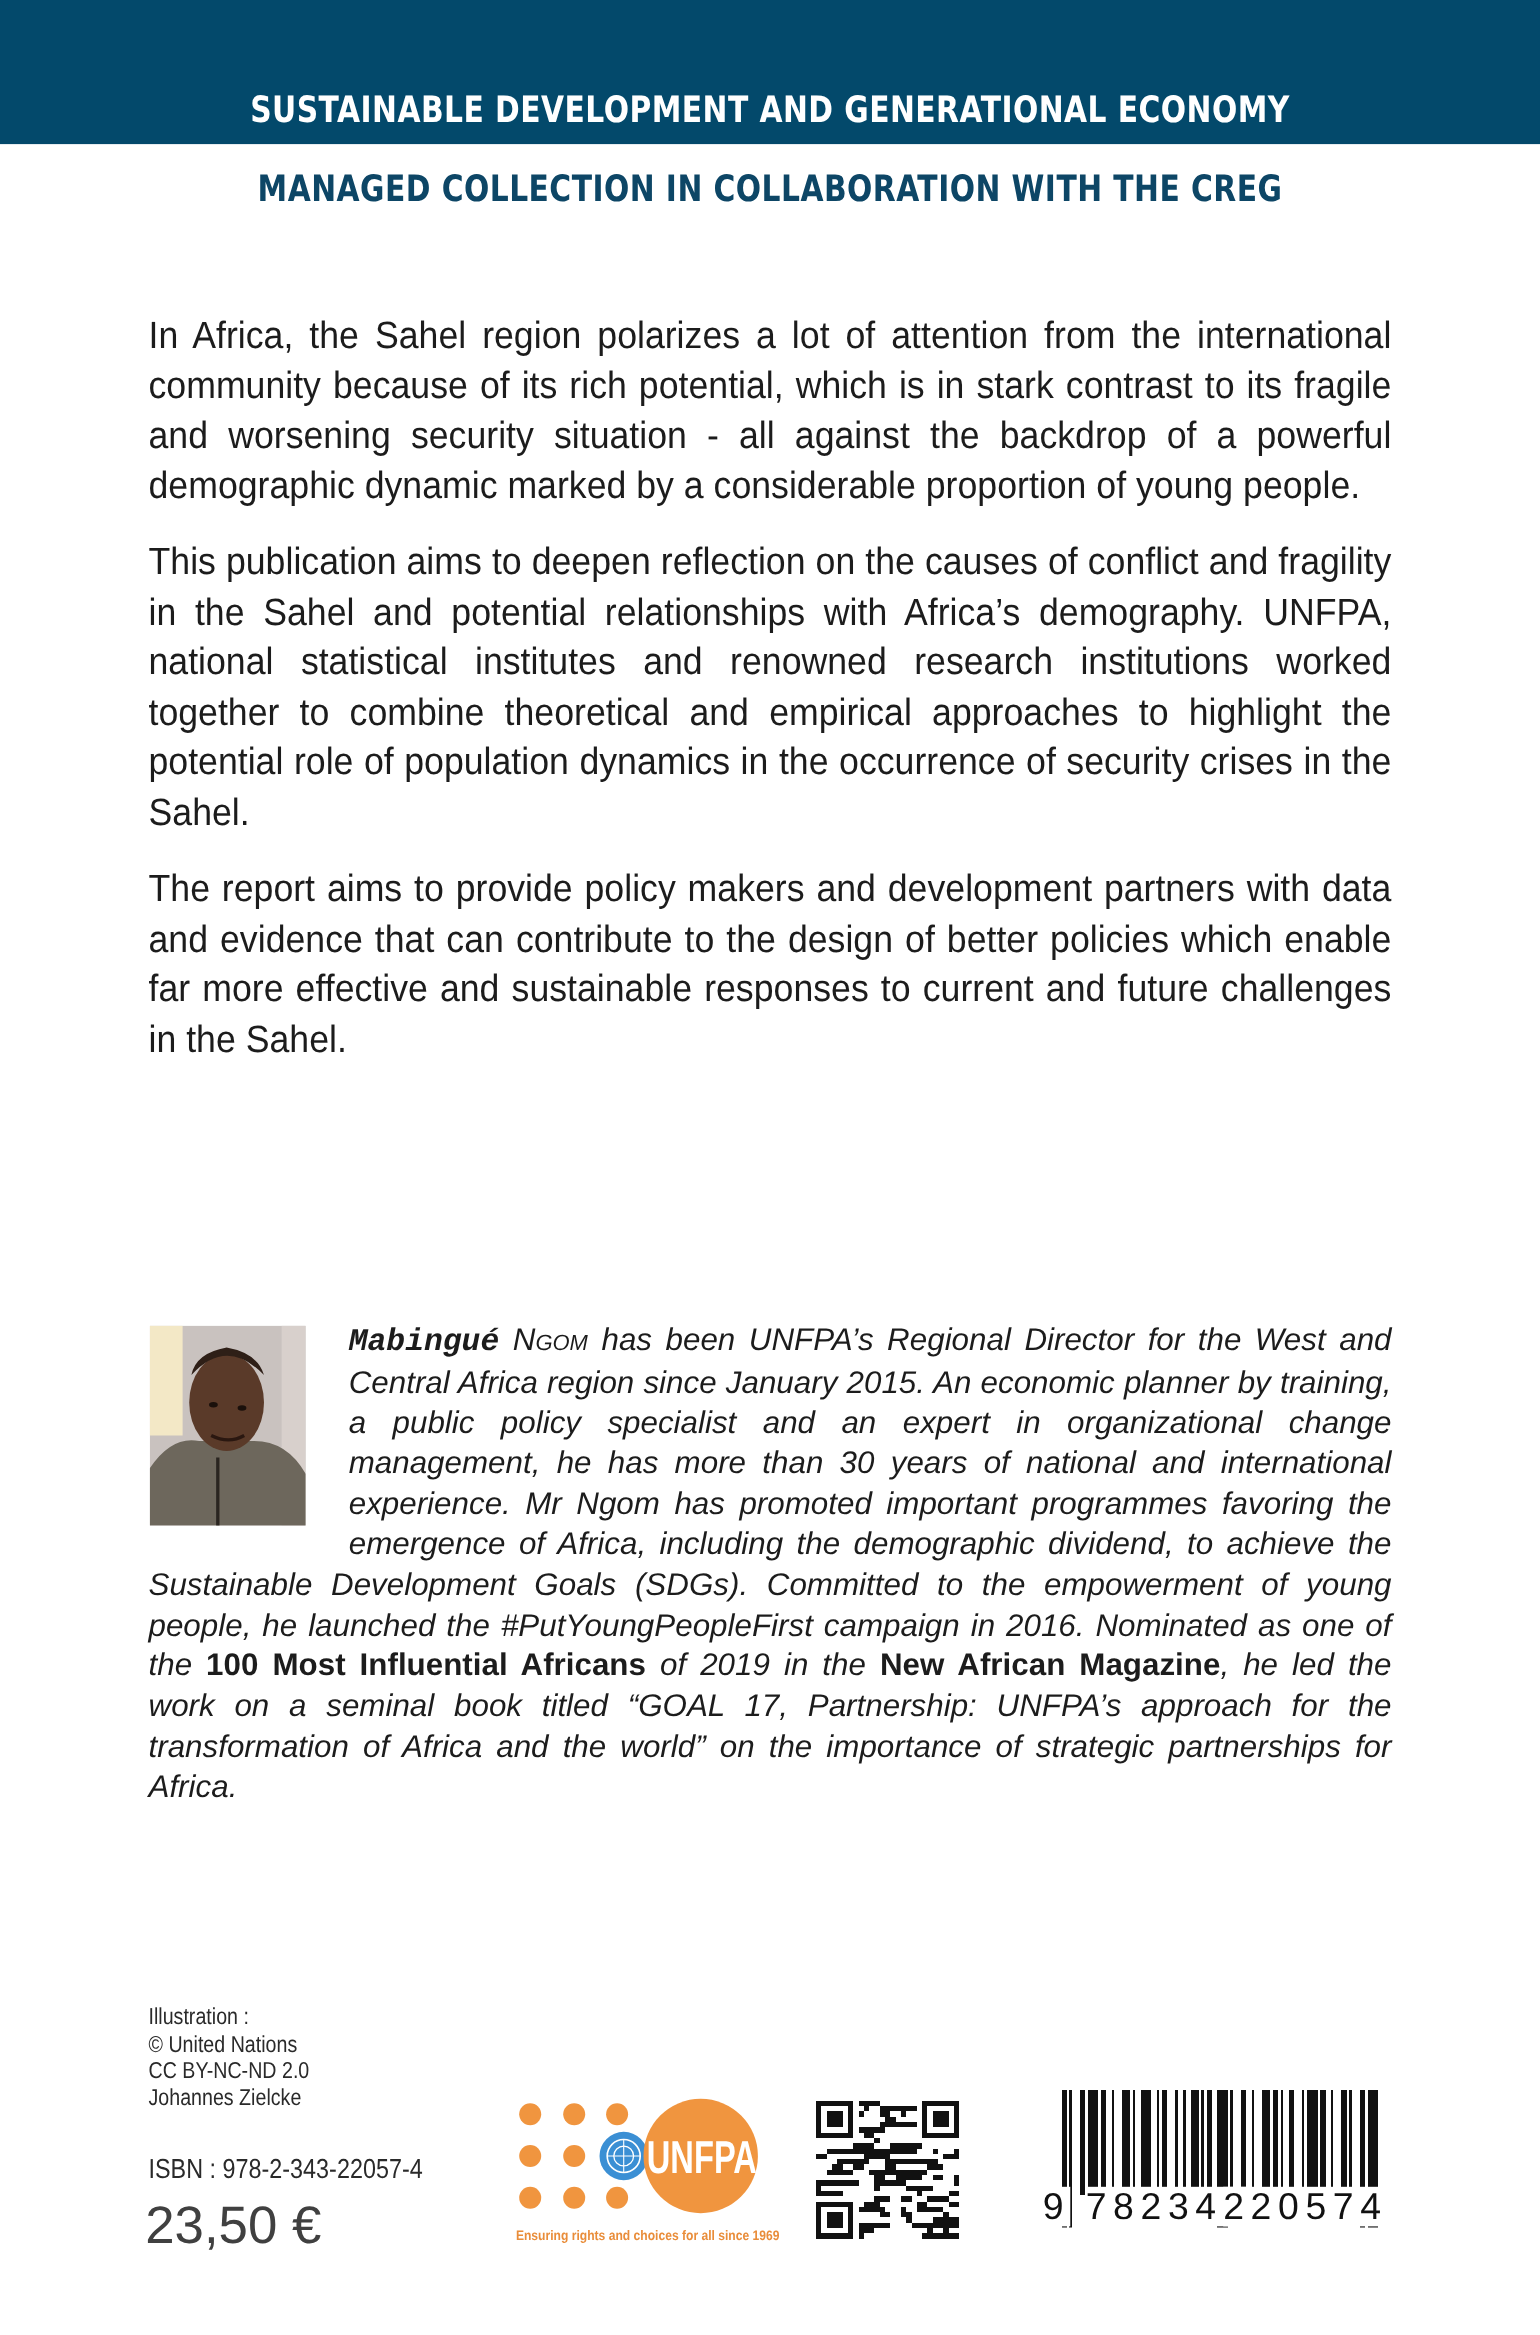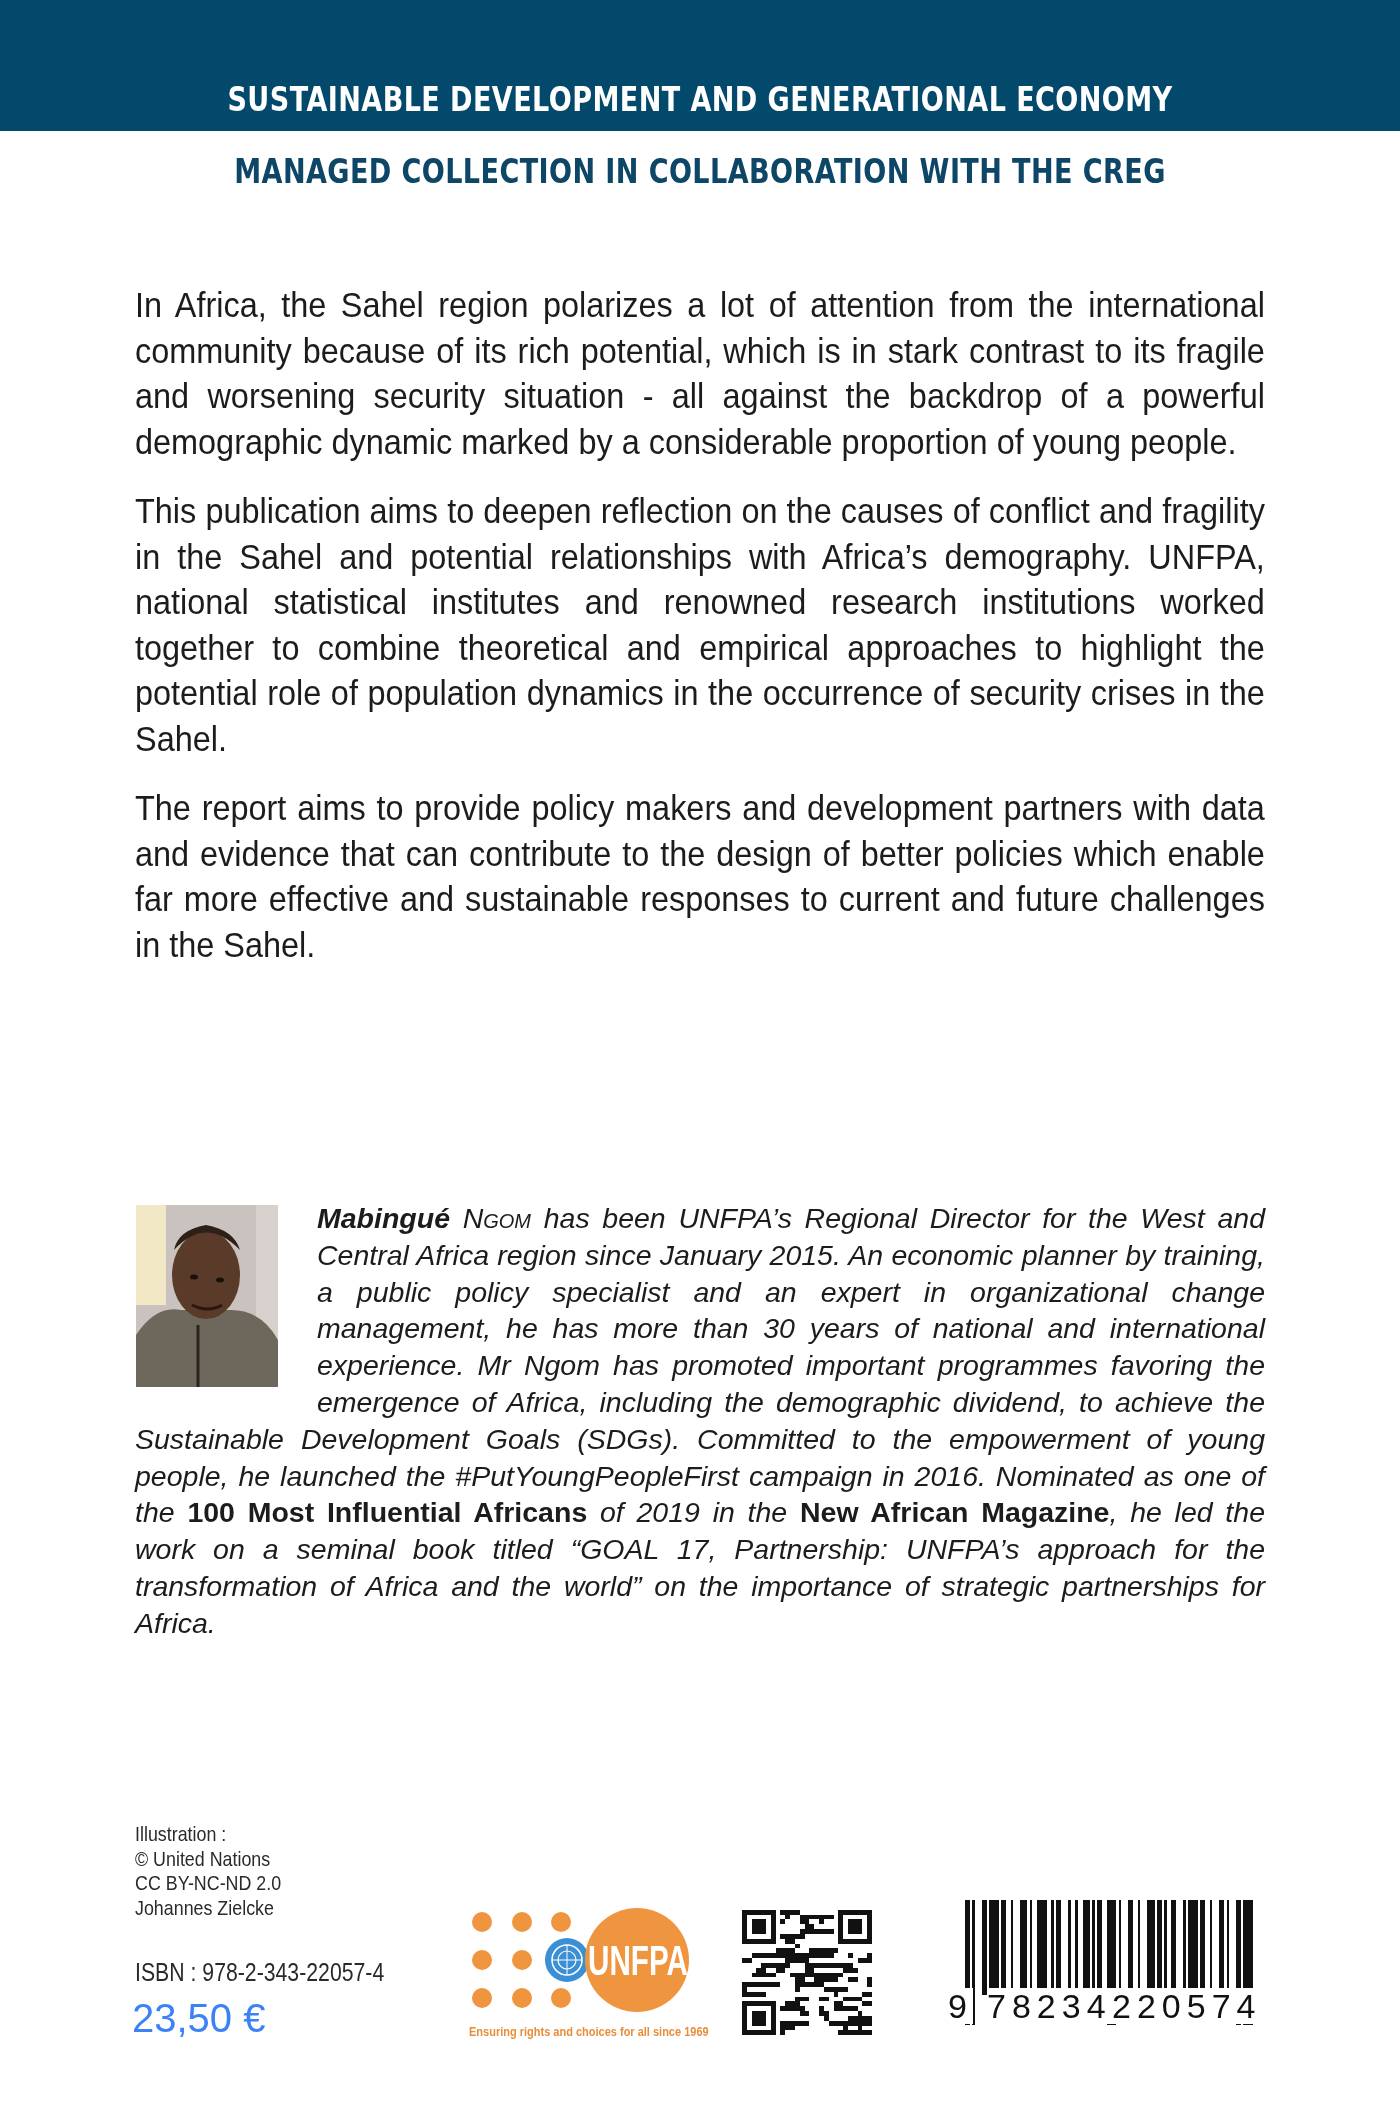--- a/index.html
+++ b/index.html
@@ -32,34 +32,34 @@
   .author-photo {
     position: absolute; left: 136px; top: 1205px; width: 142px; height: 182px;
     overflow: hidden;
   }
   .bio {
     position: absolute; left: 135px; top: 1200px; width: 1130px;
     font-size: 28.5px; line-height: 36.8px; font-style: italic; text-align: justify;
     color: #1c1c1c;
   }
   .bio .float-spacer { float: left; width: 182px; height: 220px; }
-  .bio .name { font-weight: bold; }
+  .bio .name { font-weight: bold; font-family: Liberation Mono, monospace; }
   .bio .smallcaps { font-variant: small-caps; font-weight: normal; }
   .bio .upright { font-style: normal; font-weight: bold; }
   .credits {
     position: absolute; left: 135px; top: 1822px;
     font-size: 21px; line-height: 24.5px; color: #2a2a2a;
     transform: scaleX(0.85); transform-origin: left top;
   }
   .isbn {
     position: absolute; left: 135px; top: 1958px; font-size: 25px; color: #2a2a2a;
     transform: scaleX(0.85); transform-origin: left top;
   }
   .price {
-    position: absolute; left: 132px; top: 1996px; font-size: 40px; color: #3b82f6;
+    position: absolute; left: 132px; top: 1996px; font-size: 48px; color: #404040;
   }
   .logo {
     position: absolute; left: 465px; top: 1905px; width: 225px; height: 130px;
   }
   .logo-tagline {
     position: absolute; left: 469px; top: 2025px; font-size: 12.5px; color: #e98d3a;
     font-weight: bold; white-space: nowrap; transform: scaleX(0.88); transform-origin: left top;
   }
   .qr { position: absolute; left: 737px; top: 1905px; width: 140px; height: 135px; }
   .barcode { position: absolute; left: 955px; top: 1900px; width: 300px; height: 125px; }

